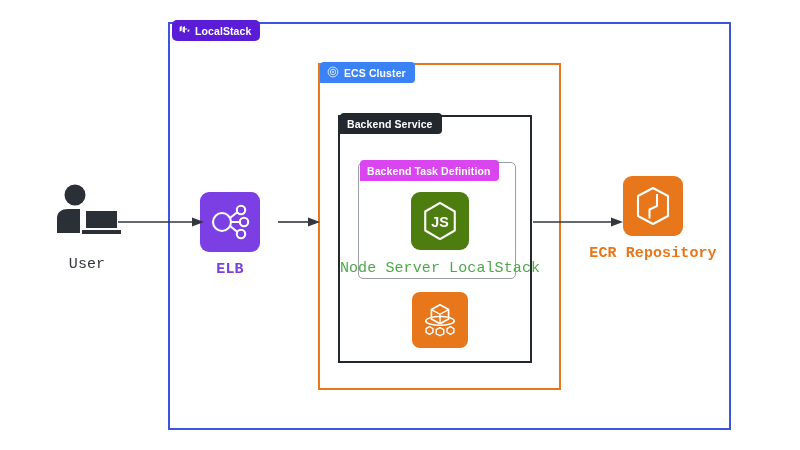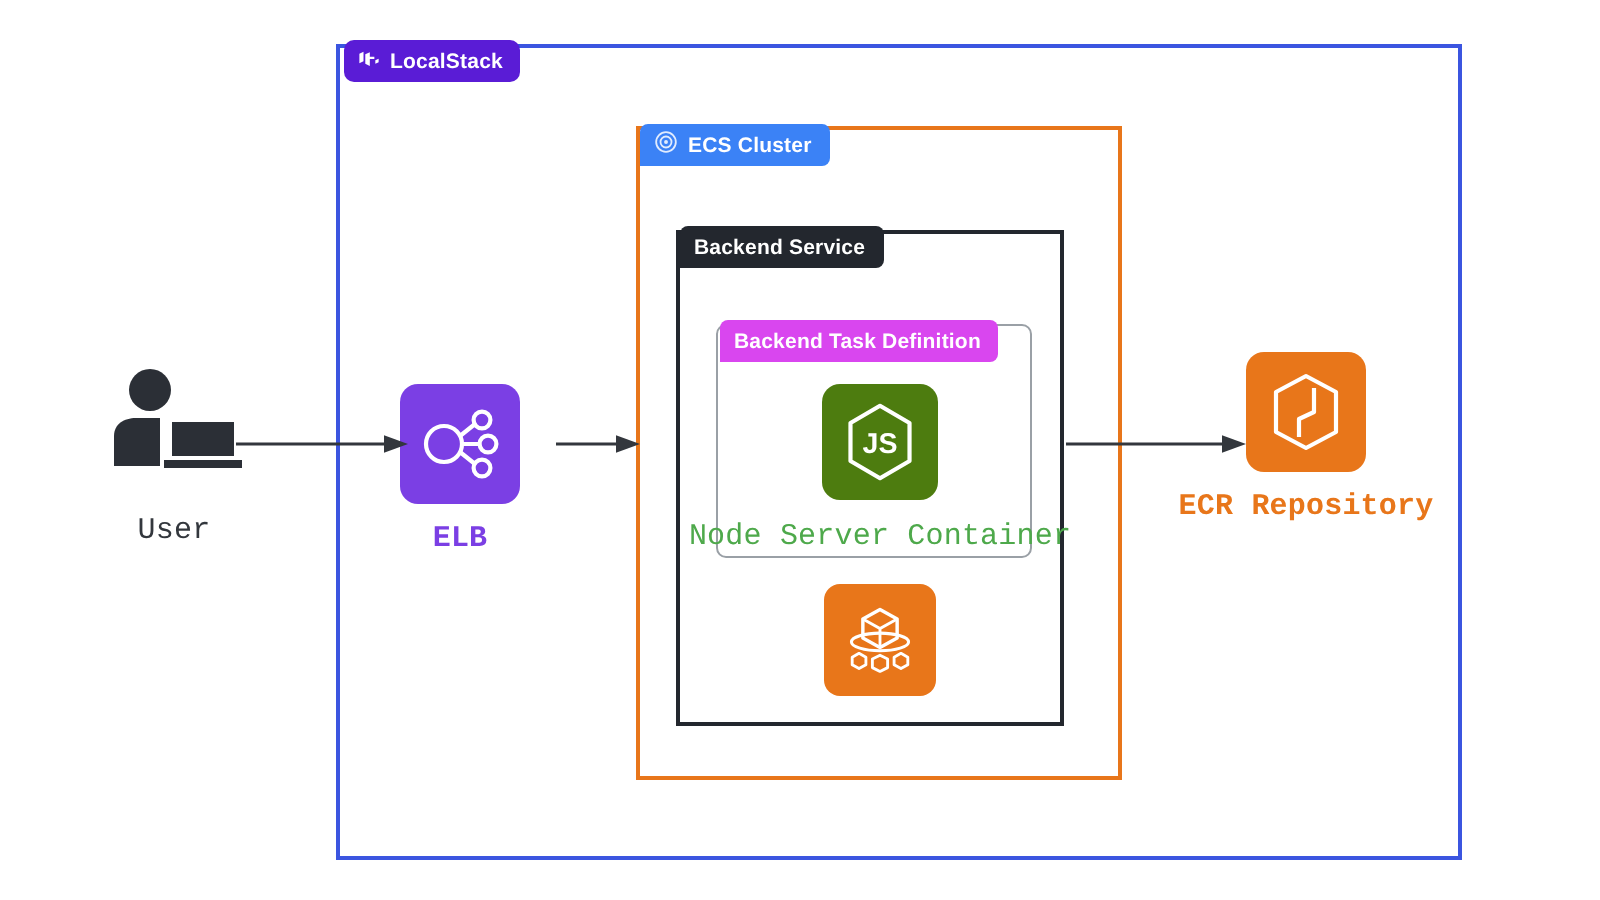--- a/index.html
+++ b/index.html
@@ -140,21 +140,21 @@
     <span class="node-label">ELB</span>
   </div>
 
   <div class="node node-nodejs">
     <span class="tile">
       <svg width="38" height="40" viewBox="0 0 38 42">
         <path d="M19 2 L34.5 11 L34.5 31 L19 40 L3.5 31 L3.5 11 Z" fill="none" stroke="#ffffff" stroke-width="2.2" stroke-linejoin="round"></path>
         <text x="19" y="27" text-anchor="middle" font-family="Liberation Sans, sans-serif" font-size="15" font-weight="700" fill="#ffffff">JS</text>
       </svg>
     </span>
-    <span class="node-label">Node Server Container</span>
+    <span class="node-label">Node Server LocalStack</span>
   </div>
 
   <div class="node node-ecsicon">
     <span class="tile">
       <svg width="40" height="40" viewBox="0 0 42 42">
 
         <path d="M21 5 L30 10 L30 20 L21 25 L12 20 L12 10 Z" fill="none" stroke="#ffffff" stroke-width="1.8" stroke-linejoin="round"></path>
         <path d="M12 10 L21 15 L30 10 M21 15 L21 25" fill="none" stroke="#ffffff" stroke-width="1.5"></path>
 
         <ellipse cx="21" cy="22" rx="15" ry="4.6" fill="none" stroke="#ffffff" stroke-width="1.6"></ellipse>

